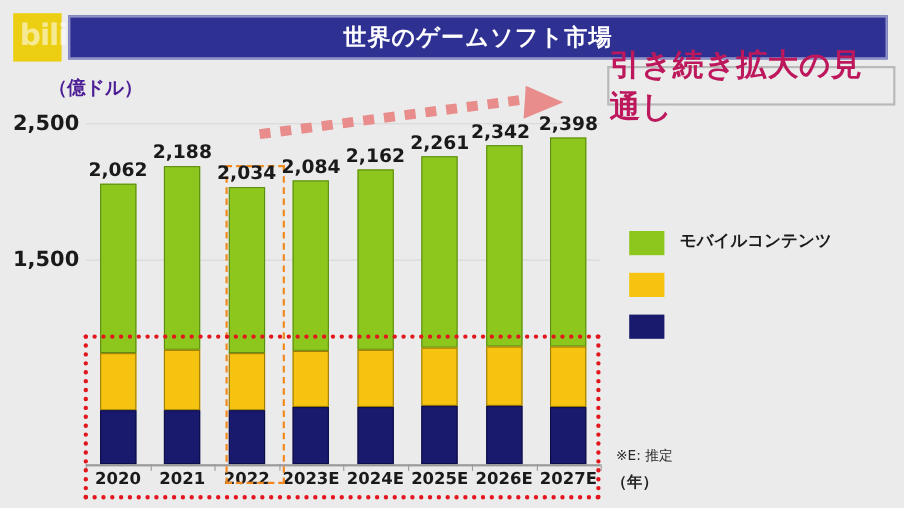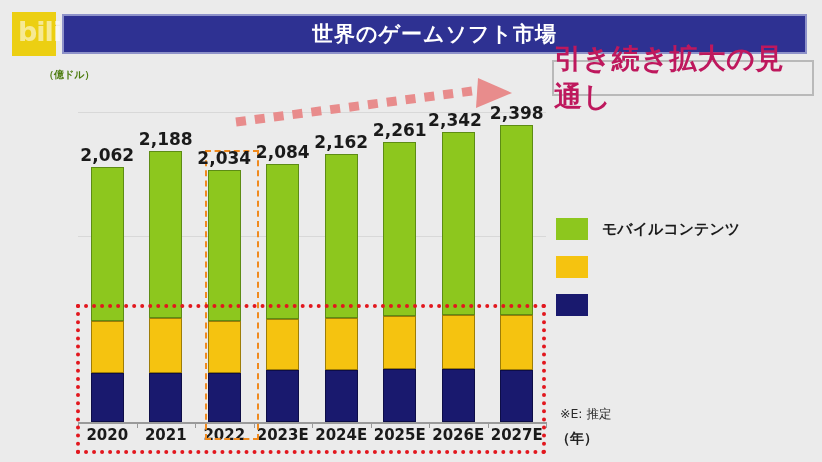--- a/index.html
+++ b/index.html
@@ -26,21 +26,21 @@
      font-family:"DejaVu Sans",sans-serif;}
 
   
   .callout{position:absolute;left:552px;top:60px;width:262px;height:36px;
      background:#ececec;border:2px solid #b9b9b9;box-sizing:border-box;
      display:flex;align-items:center;justify-content:center;}
   .callout span{font-size:28px;font-weight:bold;color:#be185d;
      font-family:"DejaVu Sans",sans-serif;letter-spacing:.5px;}
 
   
-  .unit{position:absolute;left:44px;top:68px;font-size:10px;font-weight:bold;color:#4d7c0f;
+  .unit{position:absolute;left:44px;top:68px;font-size:17px;font-weight:bold;color:#4c1d95;
         font-family:"DejaVu Sans",sans-serif;}
 
   
   #plot{position:absolute;left:78px;top:100px;width:468px;height:322px;}
   .gridline{position:absolute;left:0;width:468px;height:1px;background:#d8d8d8;}
   .ylabel{position:absolute;right:0;font-size:19px;font-weight:bold;color:#1a1a1a;
       font-family:"DejaVu Sans",sans-serif;white-space:nowrap;transform:translateY(-50%);}
   .ylabel-wrap{position:absolute;left:0;top:100px;width:72px;height:322px;}
 
   .axis-line{position:absolute;left:78px;top:422px;width:468px;height:2px;background:#9a9a9a;}
@@ -62,21 +62,21 @@
   .hl-orange{position:absolute;left:205px;top:150px;width:54px;height:290px;
      border:2px dashed #f08a1e;box-sizing:border-box;}
   .hl-red{position:absolute;left:76px;top:304px;width:470px;height:150px;
      border:4px dotted #e2171e;box-sizing:border-box;}
 
   
   .arrow{position:absolute;left:228px;top:76px;width:290px;height:54px;}
 
   
   .legend{position:absolute;left:556px;top:210px;width:250px;}
-  .legend-row{display:flex;align-items:center;height:38px;}
+  .legend-row{display:flex;height:38px;margin-left:16px;}
   .swatch{width:32px;height:22px;margin-right:14px;flex:0 0 auto;}
   .legend-label{font-size:15px;font-weight:bold;color:#1a1a1a;
      font-family:"DejaVu Sans",sans-serif;white-space:nowrap;}
 
   
   .notes{position:absolute;left:560px;top:378px;width:260px;margin-top:26px;}
   .note{font-size:12.5px;color:#2b2b2b;font-family:"DejaVu Sans",sans-serif;
      white-space:nowrap;line-height:19px;}
 
   
@@ -95,20 +95,24 @@
   <div class="title-bar">
     <span>世界のゲームソフト市場</span>
   </div>
 
   <div class="callout">
     <span>引き続き拡大の見通し</span>
   </div>
 
   <div class="unit">（億ドル）</div>
 
+  <div class="ylabel-wrap">
+      <div class="ylabel" style="top: 12.3846px;">2,500</div>
+      <div class="ylabel" style="top: 136.231px;">1,500</div>
+    </div>
   <div id="plot">
       <div class="gridline" style="top: 12.3846px;"></div>
       <div class="gridline" style="top: 136.231px;"></div>
       <div class="bar" style="left: 12.75px; height: 255.371px;">
         <div class="seg green" style="height: 60.3298%;"></div>
         <div class="seg yellow" style="height: 20.3686%;"></div>
         <div class="seg navy" style="height: 19.3016%;"></div>
       </div>
       <div class="bar" style="left: 71.25px; height: 270.975px;">
         <div class="seg green" style="height: 61.4717%;"></div>

